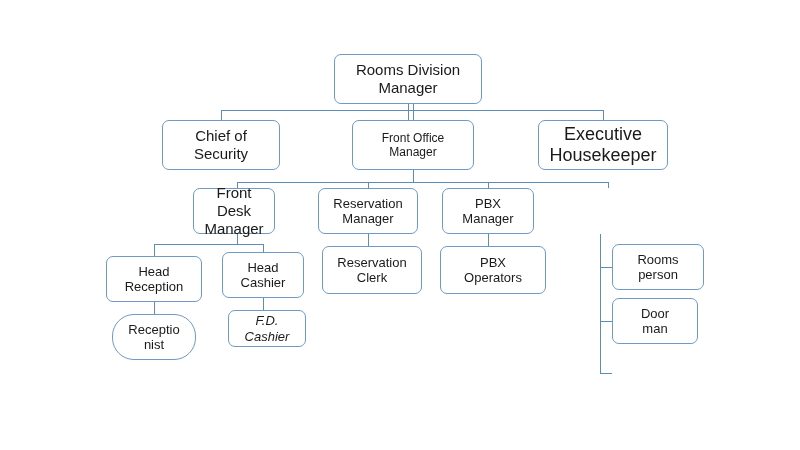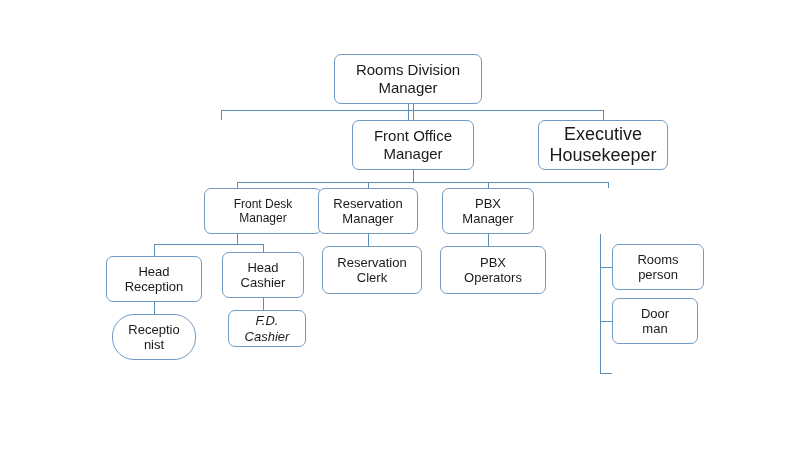--- a/index.html
+++ b/index.html
@@ -64,25 +64,27 @@
     <div class="conn v" style="left: 154px; top: 302px; height: 12px; background: rgb(91, 141, 184);"></div>
     <div class="conn v" style="left: 263px; top: 298px; height: 12px; background: rgb(91, 141, 184);"></div>
     <div class="conn v" style="left: 368px; top: 234px; height: 12px; background: rgb(91, 141, 184);"></div>
     <div class="conn v" style="left: 488px; top: 234px; height: 12px; background: rgb(91, 141, 184);"></div>
     <div class="conn v" style="left: 600px; top: 234px; height: 139px; background: rgb(91, 141, 184);"></div>
     <div class="conn h" style="left: 600px; top: 267px; width: 12px; background: rgb(91, 141, 184);"></div>
     <div class="conn h" style="left: 600px; top: 321px; width: 12px; background: rgb(91, 141, 184);"></div>
     <div class="conn h" style="left: 600px; top: 373px; width: 12px; background: rgb(91, 141, 184);"></div>
     <div class="node" style="left: 334px; top: 54px; width: 148px; height: 50px; font-size: 15px; border-color: rgb(111, 154, 196);"><span class="node-label">Rooms Division
 Manager</span></div>
-    <div class="node" style="left: 352px; top: 120px; width: 122px; height: 50px; font-size: 15px; border-color: rgb(111, 154, 196);"><span class="node-label">Front Office
+    <div class="node" style="left: 162px; top: 120px; width: 118px; height: 50px; font-size: 15px; border-color: rgb(111, 154, 196);"><span class="node-label">Chief of
+Security</span></div>
+    <div class="node" style="left: 352px; top: 120px; width: 122px; height: 50px; font-size: 12px; border-color: rgb(111, 154, 196);"><span class="node-label">Front Office
 Manager</span></div>
     <div class="node" style="left: 538px; top: 120px; width: 130px; height: 50px; font-size: 18px; border-color: rgb(111, 154, 196);"><span class="node-label">Executive
 Housekeeper</span></div>
-    <div class="node" style="left: 204px; top: 188px; width: 118px; height: 46px; font-size: 12px; border-color: rgb(111, 154, 196);"><span class="node-label">Front Desk
+    <div class="node" style="left: 193px; top: 188px; width: 82px; height: 46px; font-size: 15px; border-color: rgb(111, 154, 196);"><span class="node-label">Front Desk
 Manager</span></div>
     <div class="node" style="left: 318px; top: 188px; width: 100px; height: 46px; font-size: 13px; border-color: rgb(111, 154, 196);"><span class="node-label">Reservation
 Manager</span></div>
     <div class="node" style="left: 442px; top: 188px; width: 92px; height: 46px; font-size: 13px; border-color: rgb(111, 154, 196);"><span class="node-label">PBX
 Manager</span></div>
     <div class="node" style="left: 106px; top: 256px; width: 96px; height: 46px; font-size: 13px; border-color: rgb(111, 154, 196);"><span class="node-label">Head
 Reception</span></div>
     <div class="node" style="left: 222px; top: 252px; width: 82px; height: 46px; font-size: 13px; border-color: rgb(111, 154, 196);"><span class="node-label">Head
 Cashier</span></div>
     <div class="node" style="left: 322px; top: 246px; width: 100px; height: 48px; font-size: 13px; border-color: rgb(111, 154, 196);"><span class="node-label">Reservation

